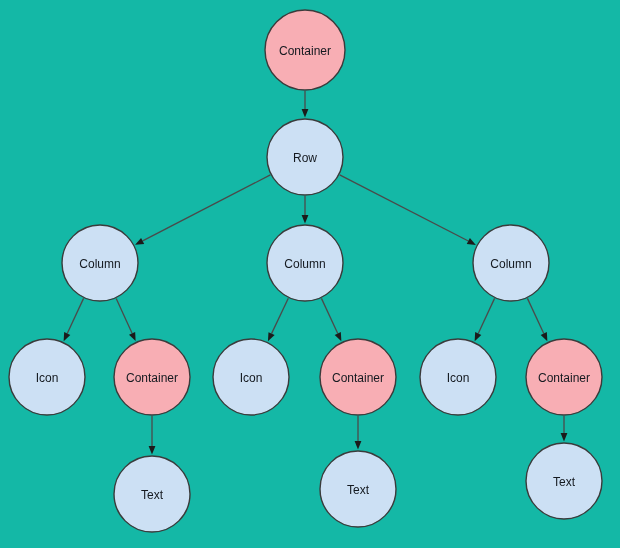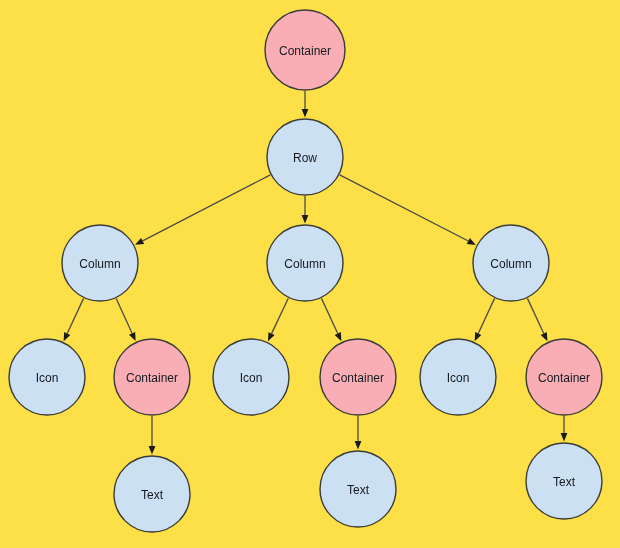--- a/index.html
+++ b/index.html
@@ -10,21 +10,21 @@
   body {
     width: 620px;
     height: 548px;
     overflow: hidden;
     font-family: "Liberation Sans", sans-serif;
   }
   #diagram-root {
     position: relative;
     width: 620px;
     height: 548px;
-    background: #fde047;
+    background: #14b8a6;
   }
   svg#tree-svg {
     display: block;
     width: 620px;
     height: 548px;
   }
   .node-circle {
     stroke: #3b3b3b;
     stroke-width: 1.4;
   }

